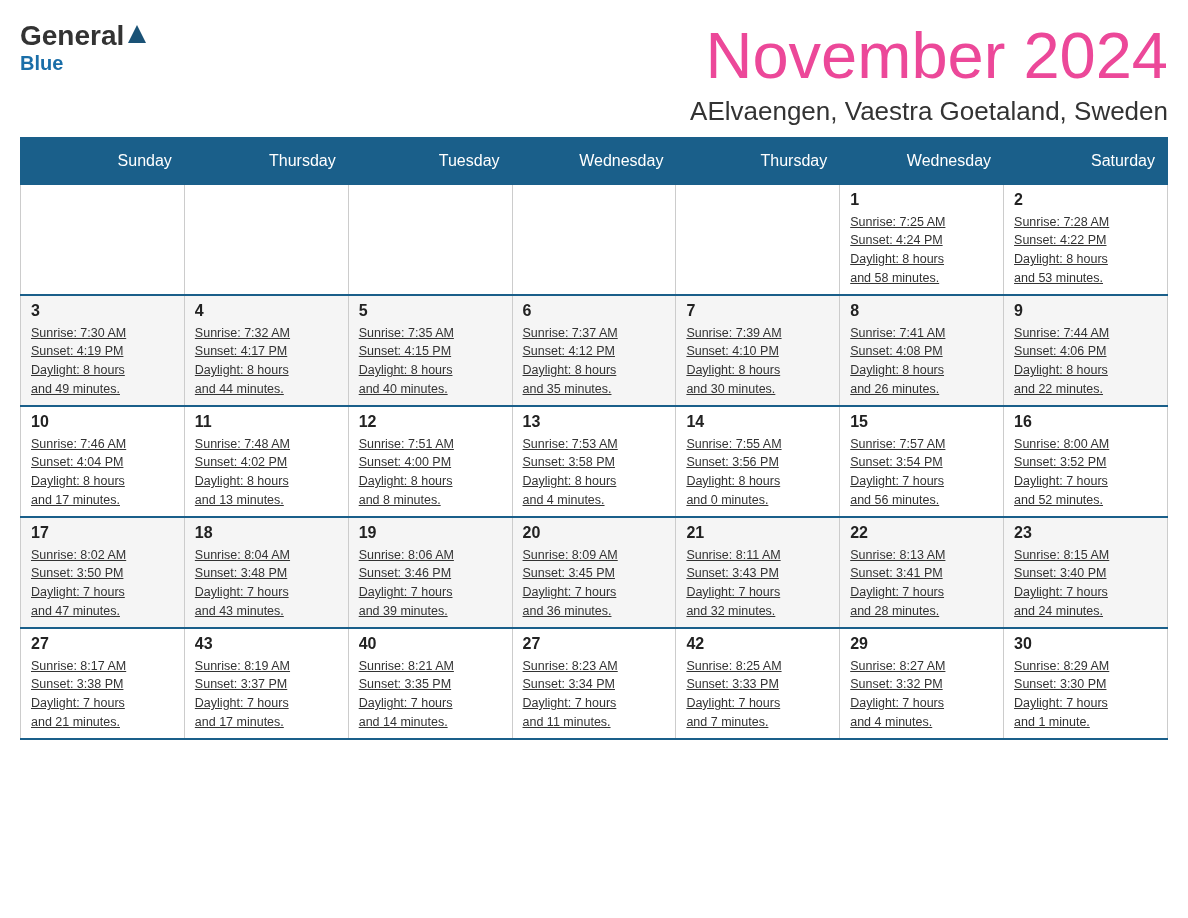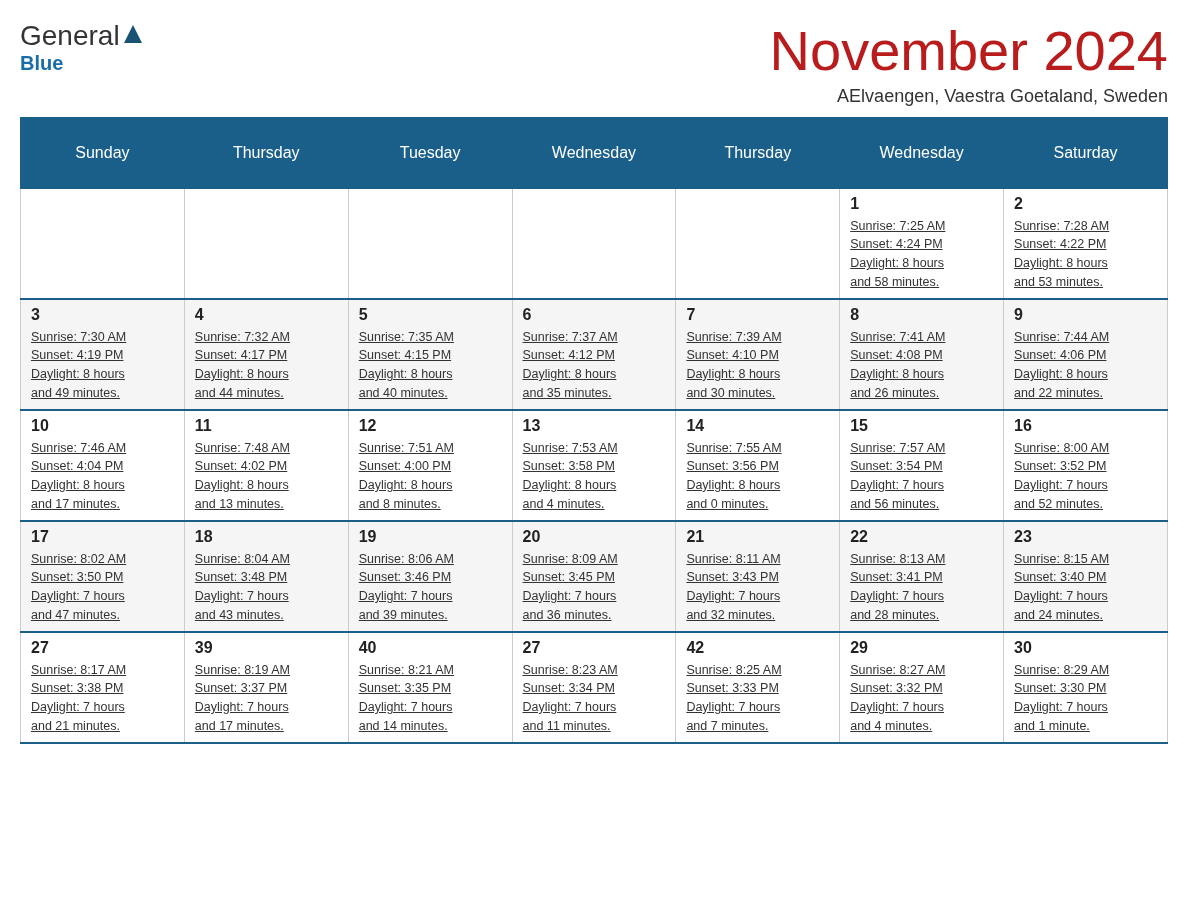--- a/index.html
+++ b/index.html
@@ -18,56 +18,56 @@
     }
     .logo {
       display: flex;
       flex-direction: column;
       align-items: flex-start;
     }
     .logo-text {
       display: flex;
       align-items: center;
       font-size: 28px;
-      font-weight: normal;
+      font-weight: bold;
       color: #333;
     }
     .logo-general { color: #333; }
     .logo-subtitle {
       color: #1a6ea8;
       font-size: 20px;
       font-weight: bold;
       margin-left: 0;
     }
     .title-block {
       text-align: right;
     }
     .month-title {
-      font-size: 56px;
+      font-size: 65px;
       font-weight: normal;
-      color: #b91c1c;
+      color: #ec4899;
       line-height: 1.1;
     }
     .location-title {
-      font-size: 18px;
+      font-size: 26px;
       color: #333;
       margin-top: 4px;
     }
     .calendar-table {
       width: 100%;
       border-collapse: collapse;
       margin-top: 10px;
     }
     .calendar-table th {
       background-color: #1a5f8a;
       color: #fff;
       font-size: 16px;
       font-weight: normal;
-      padding: 26px 12px;
-      text-align: center;
+      padding: 14px 12px;
+      text-align: right;
       border: 1px solid #1a5f8a;
     }
     .calendar-table td {
       vertical-align: top;
       border: 1px solid #ccc;
       padding: 6px 10px;
       width: 14.28%;
       min-height: 110px;
       font-size: 13px;
       color: #333;
@@ -234,21 +234,21 @@
           <div class="day-number">23</div>
           <div class="day-info">Sunrise: 8:15 AM<br>Sunset: 3:40 PM<br>Daylight: 7 hours<br>and 24 minutes.</div>
         </td>
       </tr>
       <tr>
         <td>
           <div class="day-number">27</div>
           <div class="day-info">Sunrise: 8:17 AM<br>Sunset: 3:38 PM<br>Daylight: 7 hours<br>and 21 minutes.</div>
         </td>
         <td>
-          <div class="day-number">39</div>
+          <div class="day-number">43</div>
           <div class="day-info">Sunrise: 8:19 AM<br>Sunset: 3:37 PM<br>Daylight: 7 hours<br>and 17 minutes.</div>
         </td>
         <td>
           <div class="day-number">40</div>
           <div class="day-info">Sunrise: 8:21 AM<br>Sunset: 3:35 PM<br>Daylight: 7 hours<br>and 14 minutes.</div>
         </td>
         <td>
           <div class="day-number">27</div>
           <div class="day-info">Sunrise: 8:23 AM<br>Sunset: 3:34 PM<br>Daylight: 7 hours<br>and 11 minutes.</div>
         </td>

